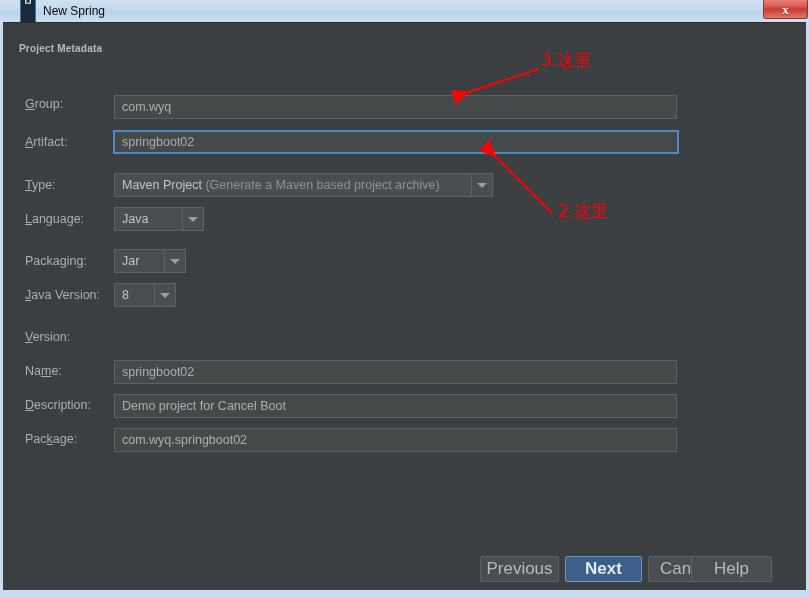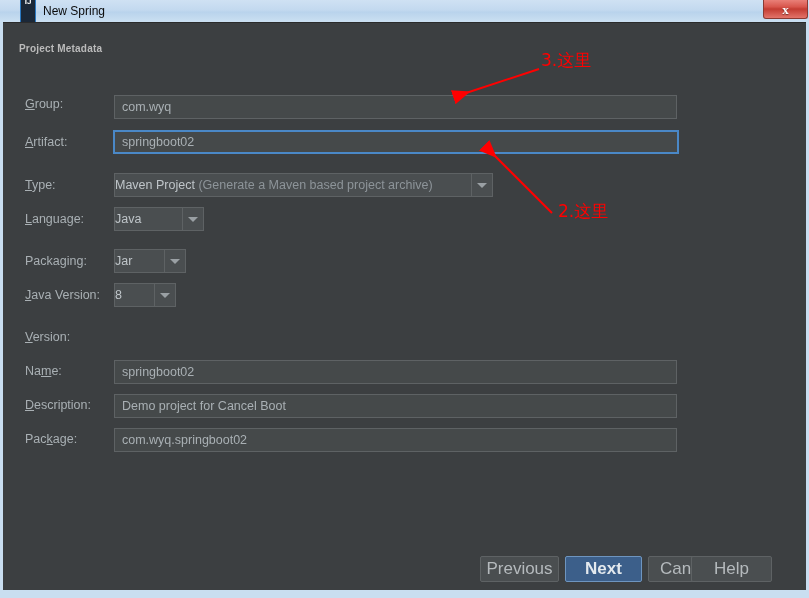--- a/index.html
+++ b/index.html
@@ -149,20 +149,21 @@
     height: 24px;
     background: #4a4e50;
     border: 1px solid #5e6264;
     box-sizing: border-box;
     display: flex;
     align-items: center;
     overflow: hidden;
   }
   .combo .ctext {
     flex: 1 1 auto;
+    padding-left: 7px;
     font-size: 12.5px;
     color: #bfc5c9;
     white-space: nowrap;
     overflow: hidden;
   }
   .combo .ctext .dim {
     color: #8d9499;
   }
   .combo .carrow {
     flex: 0 0 auto;

